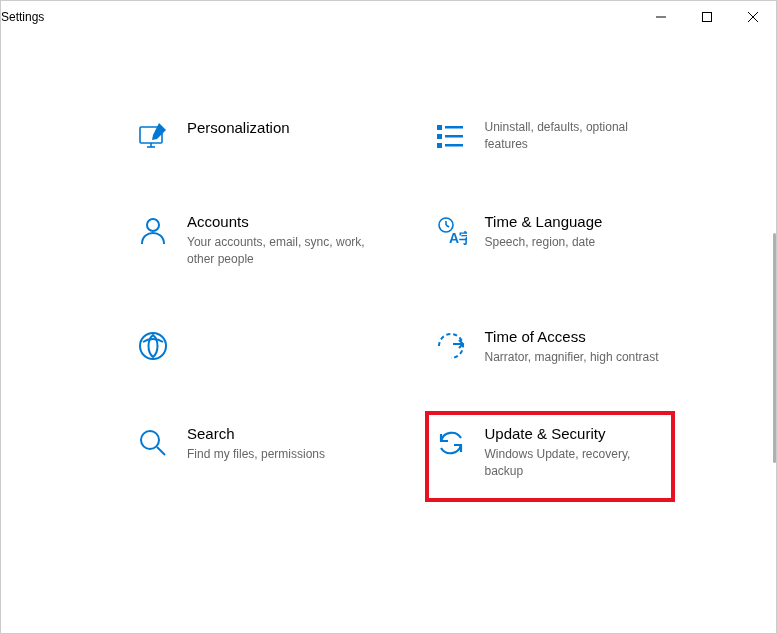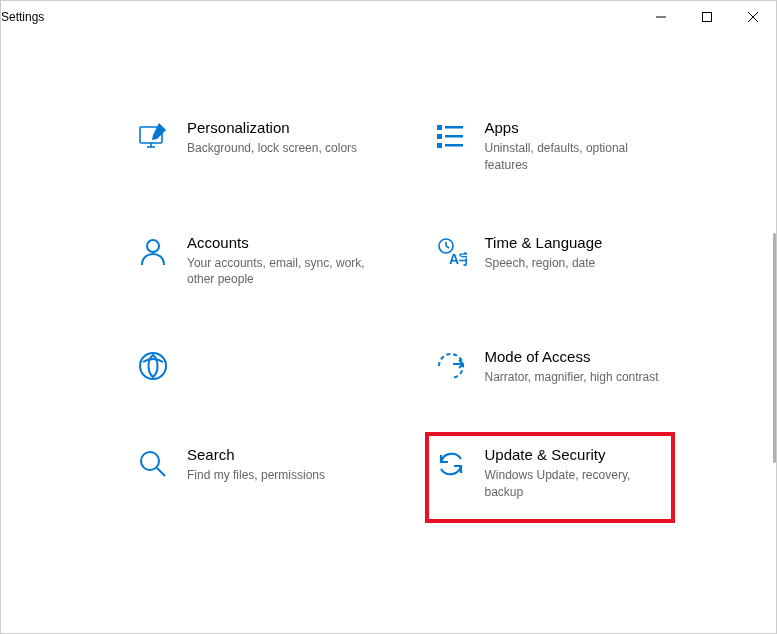--- a/index.html
+++ b/index.html
@@ -120,37 +120,35 @@
       <div class="cat-icon">
         <svg viewBox="0 0 32 32" fill="none" stroke="currentColor" stroke-width="1.6">
           <rect x="3" y="6" width="22" height="16" rx="1"></rect>
           <line x1="10" y1="26" x2="18" y2="26"></line>
           <line x1="14" y1="22" x2="14" y2="26"></line>
           <path d="M22 2 L29 9 L20 18 L15 19 L16 14 Z" fill="#0078d4" stroke="none"></path>
         </svg>
       </div>
       <div class="cat-text">
         <div class="cat-title">Personalization</div>
-        <div class="cat-desc">Background, lock screen, colors</div>
       </div>
     </div>
 
     <div class="category">
       <div class="cat-icon">
         <svg viewBox="0 0 32 32" fill="currentColor">
           <rect x="2" y="4" width="5" height="5"></rect>
           <rect x="2" y="13" width="5" height="5"></rect>
           <rect x="2" y="22" width="5" height="5"></rect>
           <rect x="10" y="5" width="18" height="2.5"></rect>
           <rect x="10" y="14" width="18" height="2.5"></rect>
           <rect x="10" y="23" width="18" height="2.5"></rect>
         </svg>
       </div>
       <div class="cat-text">
-        <div class="cat-title">Apps</div>
         <div class="cat-desc">Uninstall, defaults, optional features</div>
       </div>
     </div>
 
     <div class="category">
       <div class="cat-icon">
         <svg viewBox="0 0 32 32" fill="none" stroke="currentColor" stroke-width="2">
           <circle cx="16" cy="10" r="6"></circle>
           <path d="M5 29 C5 21 11 18 16 18 C21 18 27 21 27 29"></path>
         </svg>
@@ -187,21 +185,21 @@
     </div>
 
     <div class="category">
       <div class="cat-icon">
         <svg viewBox="0 0 32 32" fill="none" stroke="currentColor" stroke-width="2">
           <path d="M4 16 A12 12 0 1 1 16 28" stroke-dasharray="4 3"></path>
           <path d="M18 14 L28 14 M24 10 L28 14 L24 18"></path>
         </svg>
       </div>
       <div class="cat-text">
-        <div class="cat-title">Mode of Access</div>
+        <div class="cat-title">Time of Access</div>
         <div class="cat-desc">Narrator, magnifier, high contrast</div>
       </div>
     </div>
 
     <div class="category">
       <div class="cat-icon">
         <svg viewBox="0 0 32 32" fill="none" stroke="currentColor" stroke-width="2">
           <circle cx="13" cy="13" r="9"></circle>
           <line x1="20" y1="20" x2="28" y2="28"></line>
         </svg>

